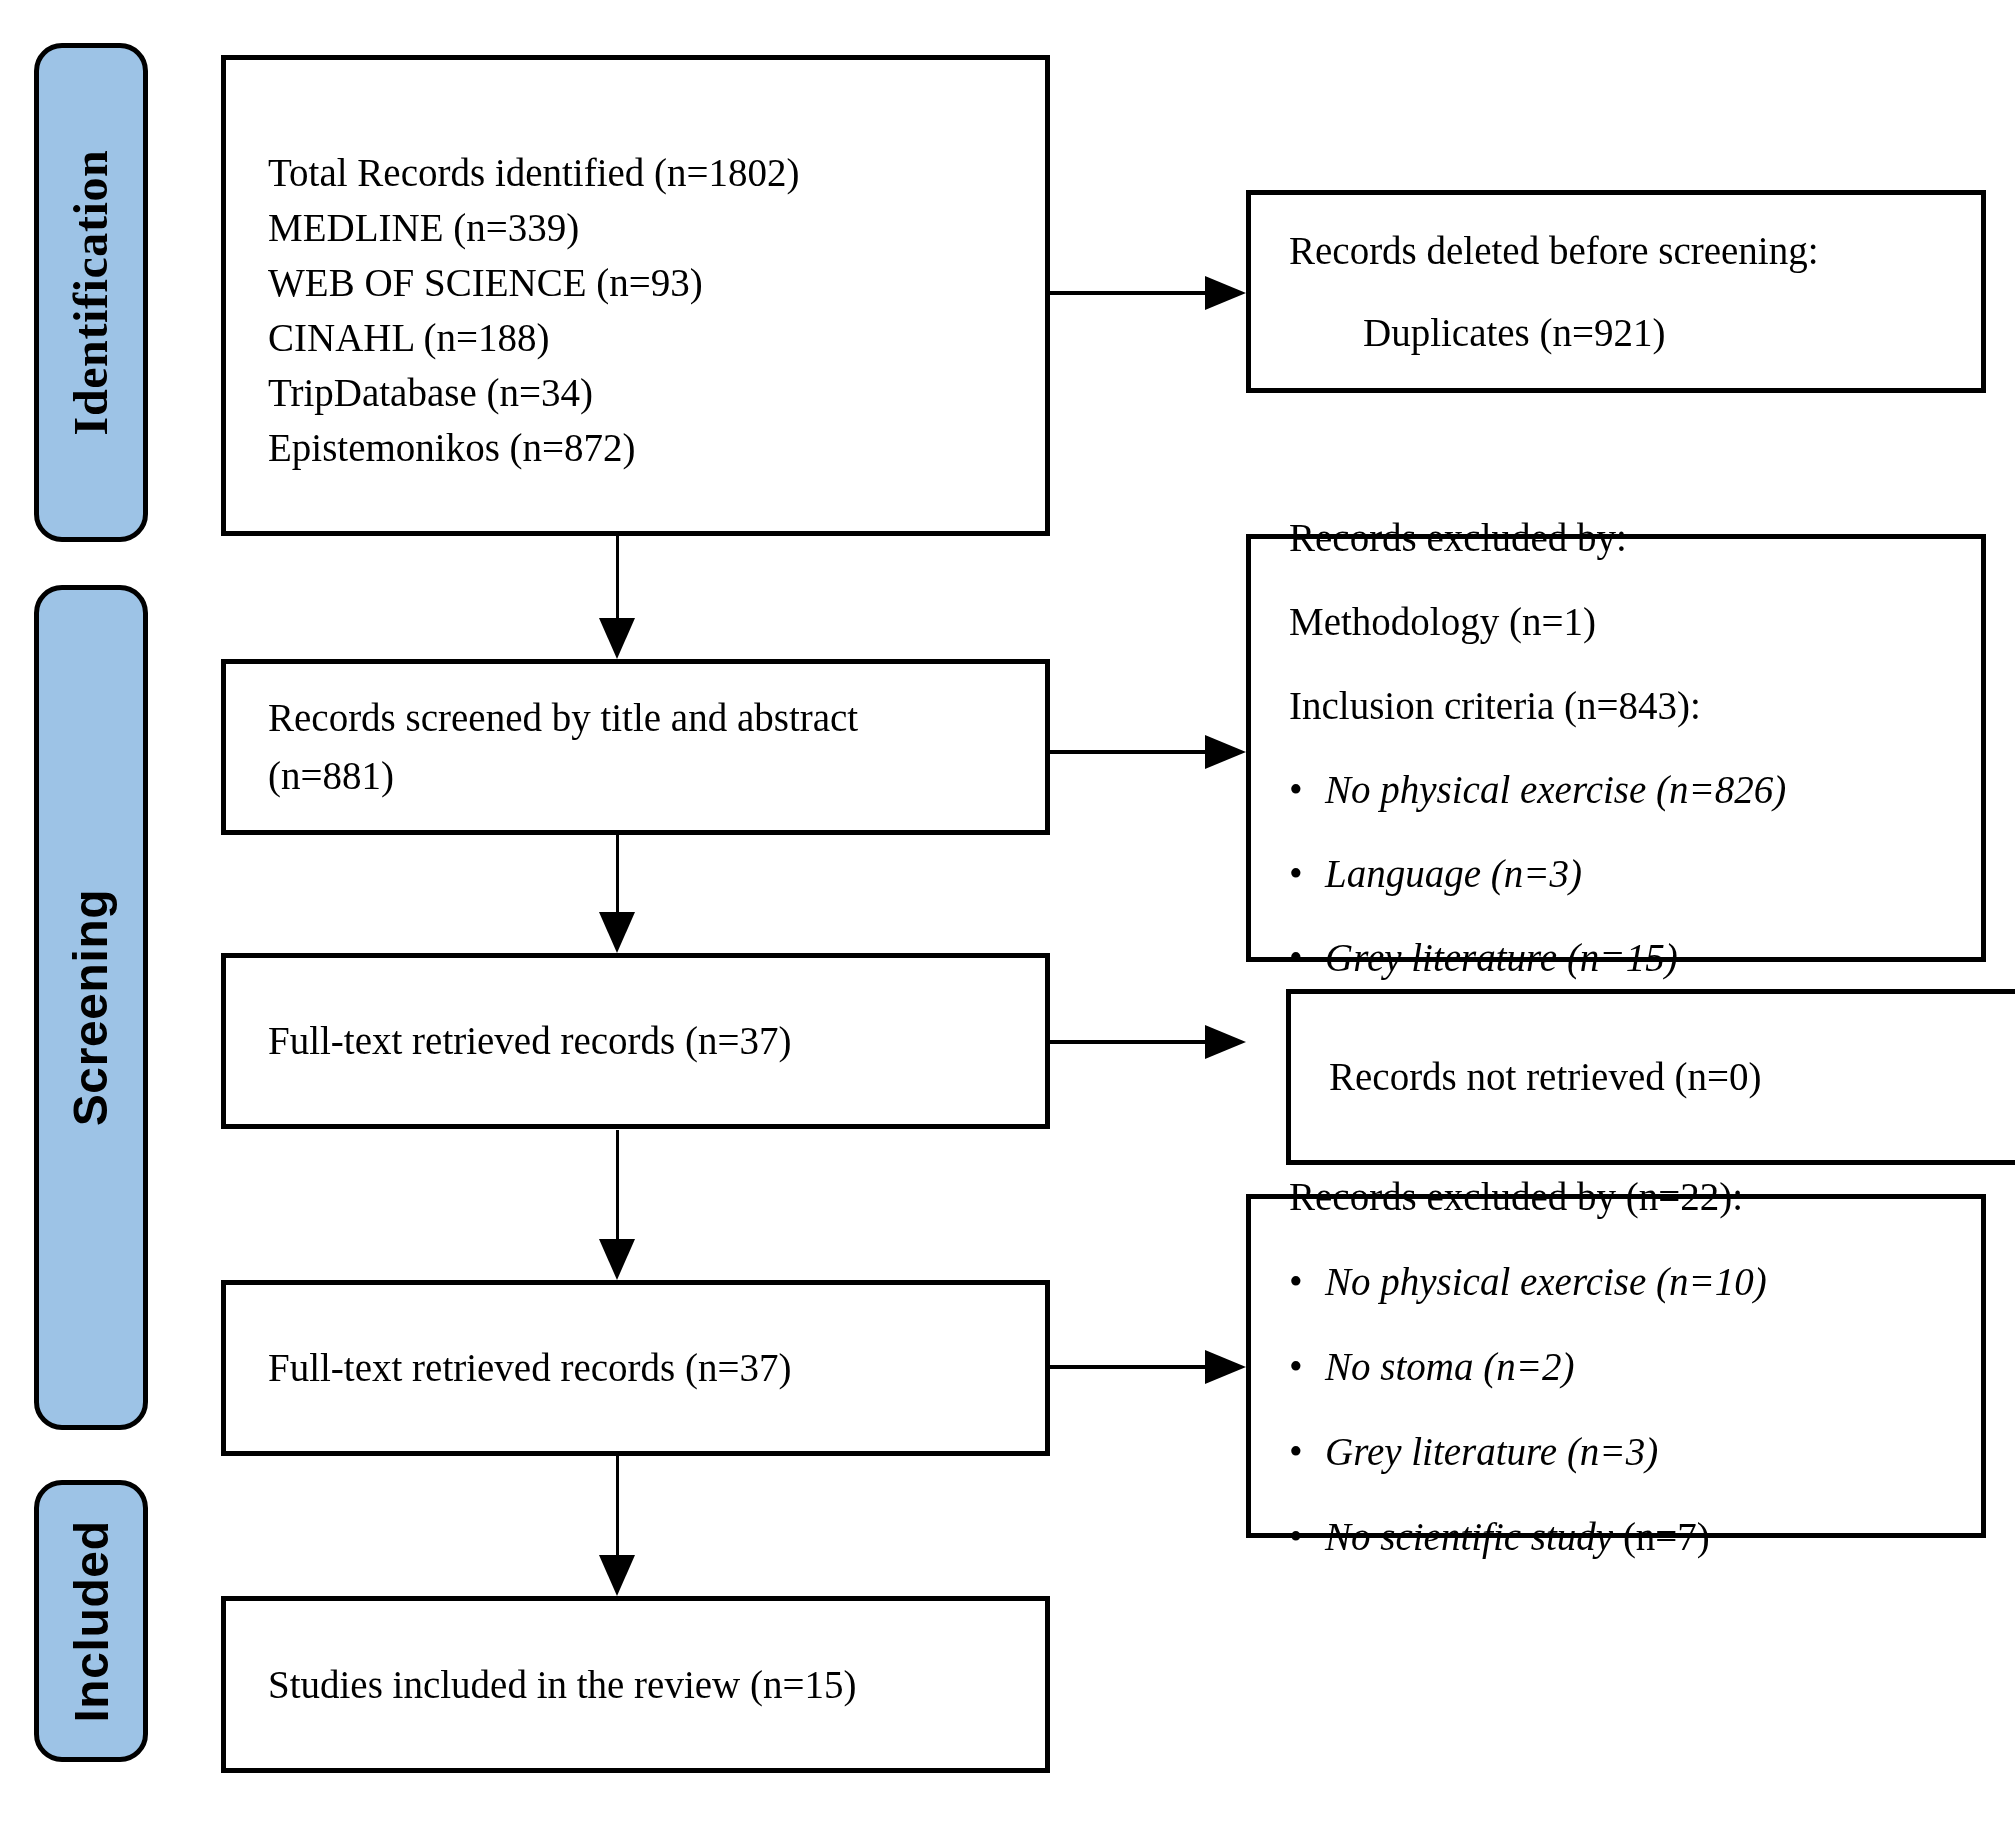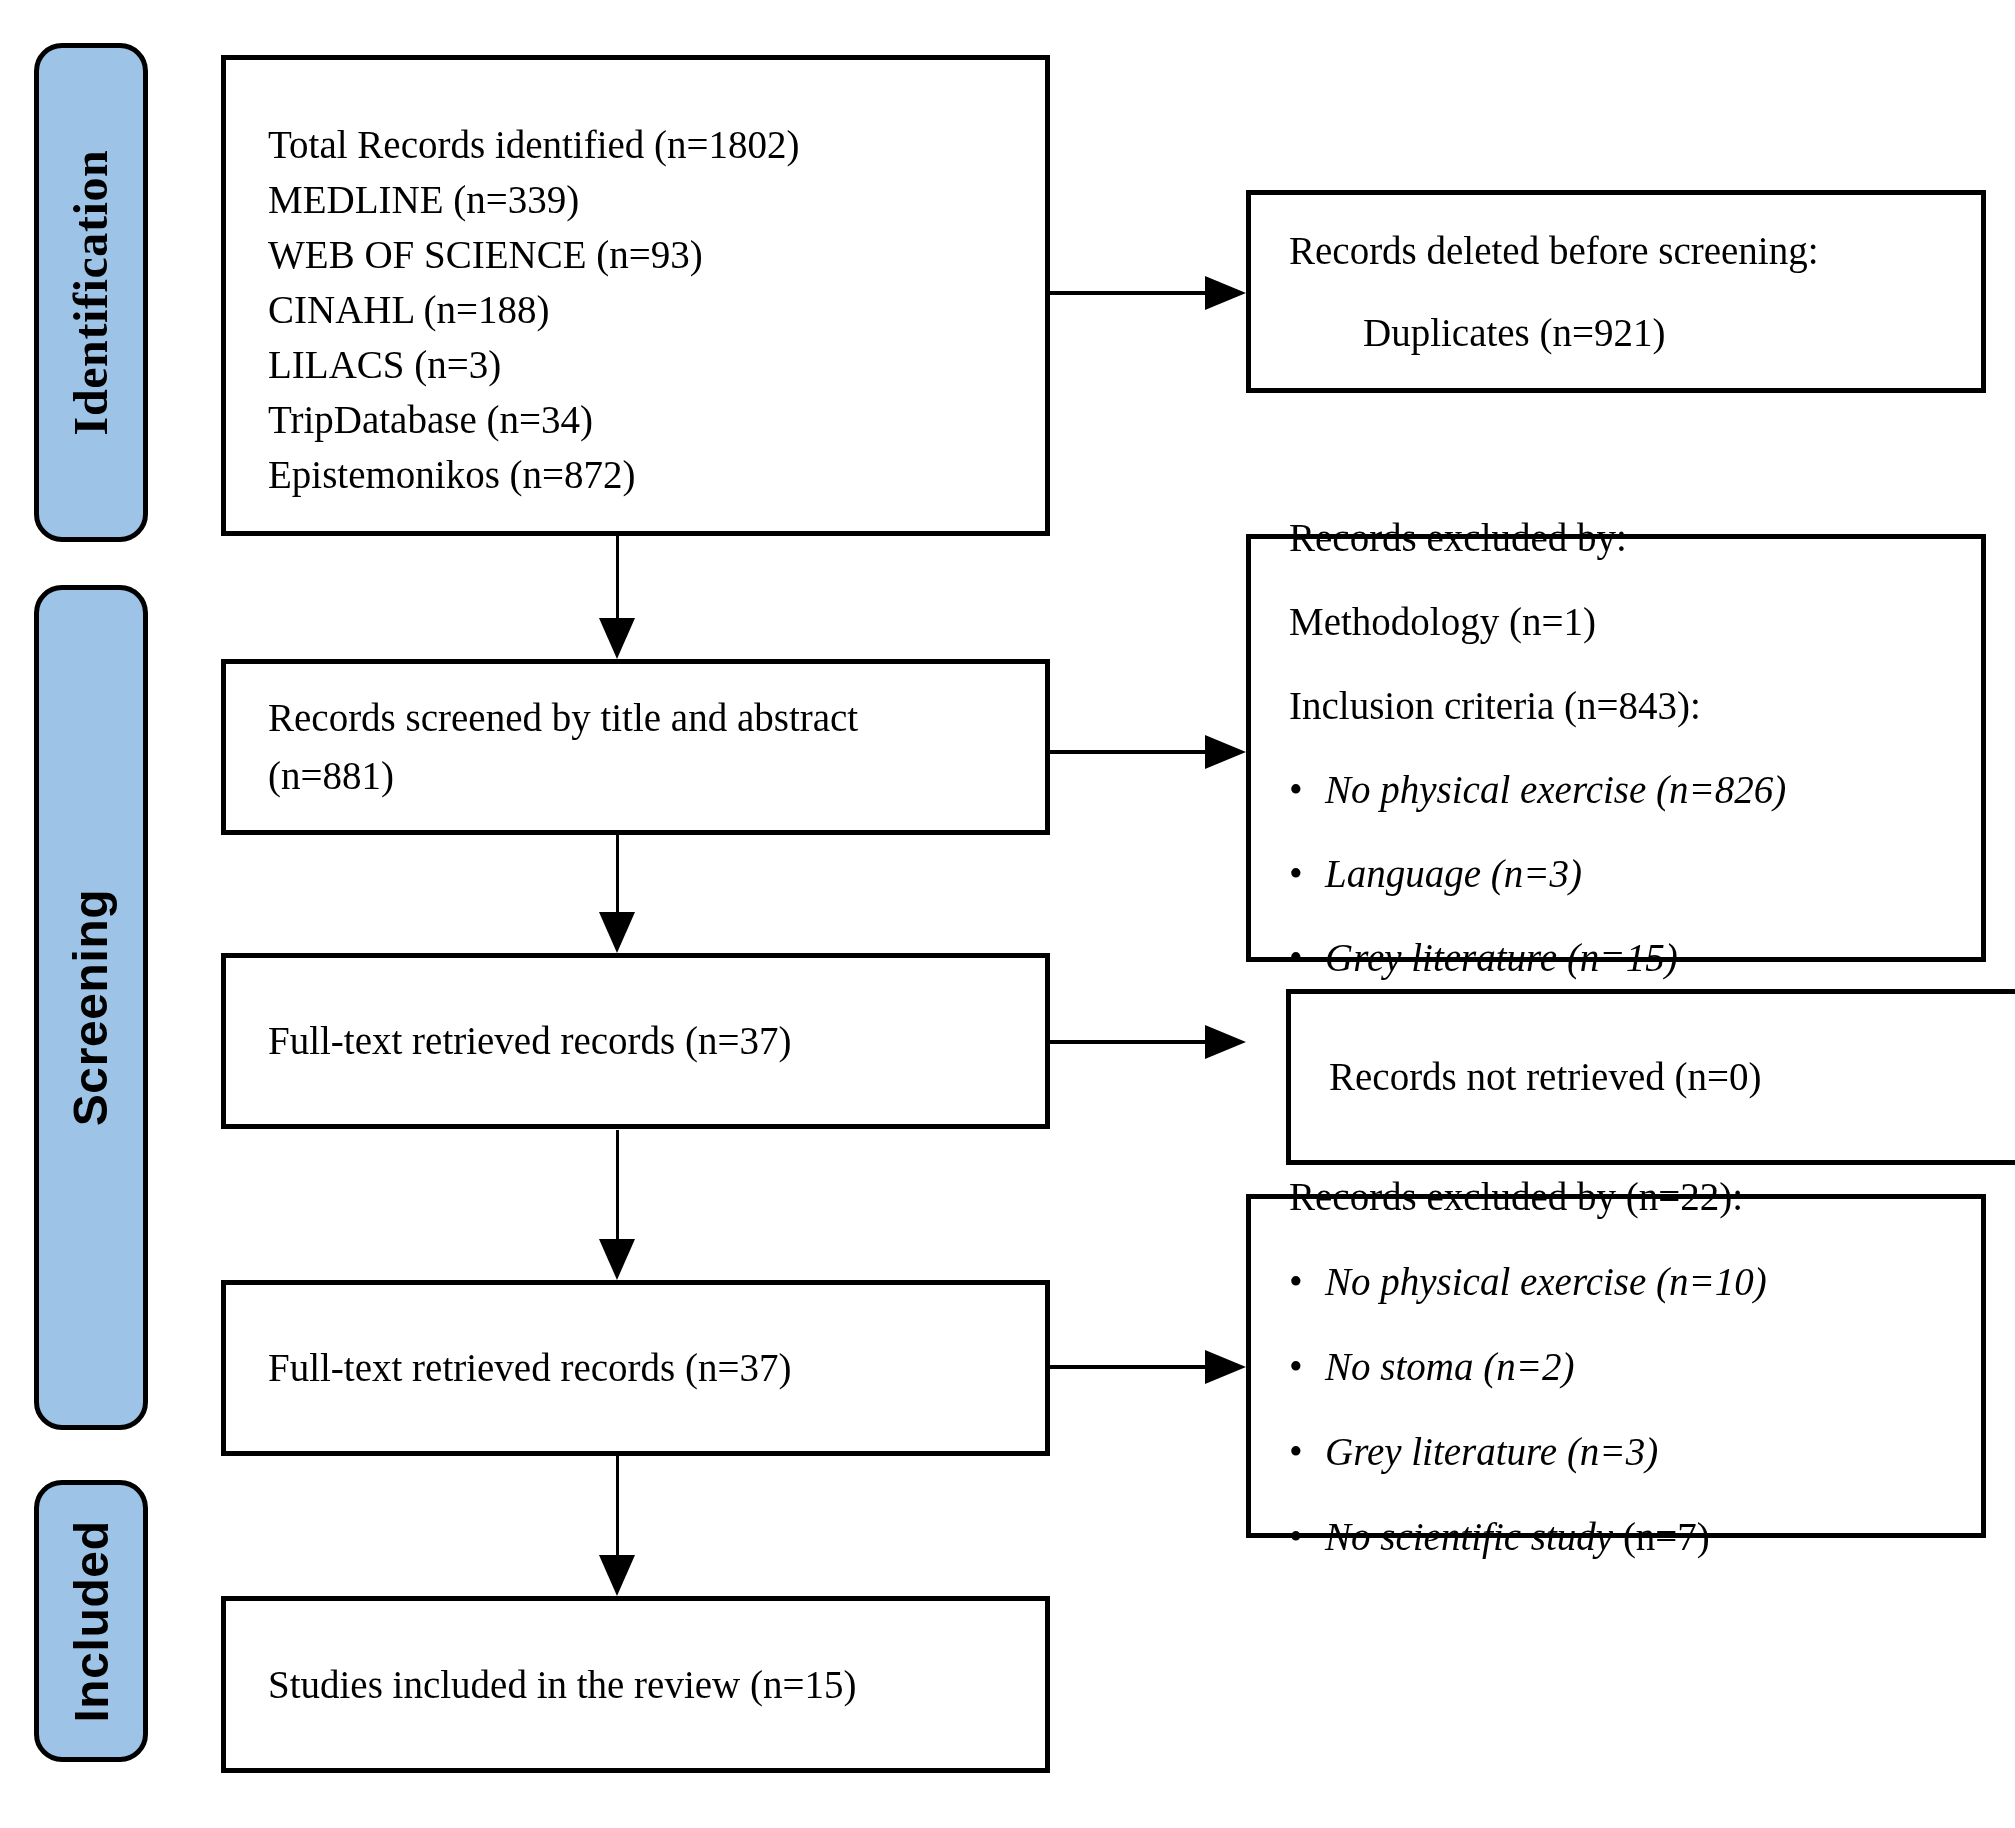--- a/index.html
+++ b/index.html
@@ -133,21 +133,20 @@
   </div>
   <div class="stage" id="stage-included">
     <span class="rot sans-label">Included</span>
   </div>
 
   <div class="box main-box" id="box-identified">
       <div class="line">Total Records identified (n=1802)</div>
       <div class="line">MEDLINE (n=339)</div>
       <div class="line">WEB OF SCIENCE (n=93)</div>
       <div class="line">CINAHL (n=188)</div>
-      <div class="line">LILACS (n=3)</div>
       <div class="line">TripDatabase (n=34)</div>
       <div class="line">Epistemonikos (n=872)</div>
     </div>
   <div class="box main-box" id="box-screened">
       <div class="line">Records screened by title and abstract</div>
       <div class="line">(n=881)</div>
     </div>
   <div class="box main-box" id="box-fulltext-1">
       <div class="line">Full-text retrieved records (n=37)</div>
     </div>

